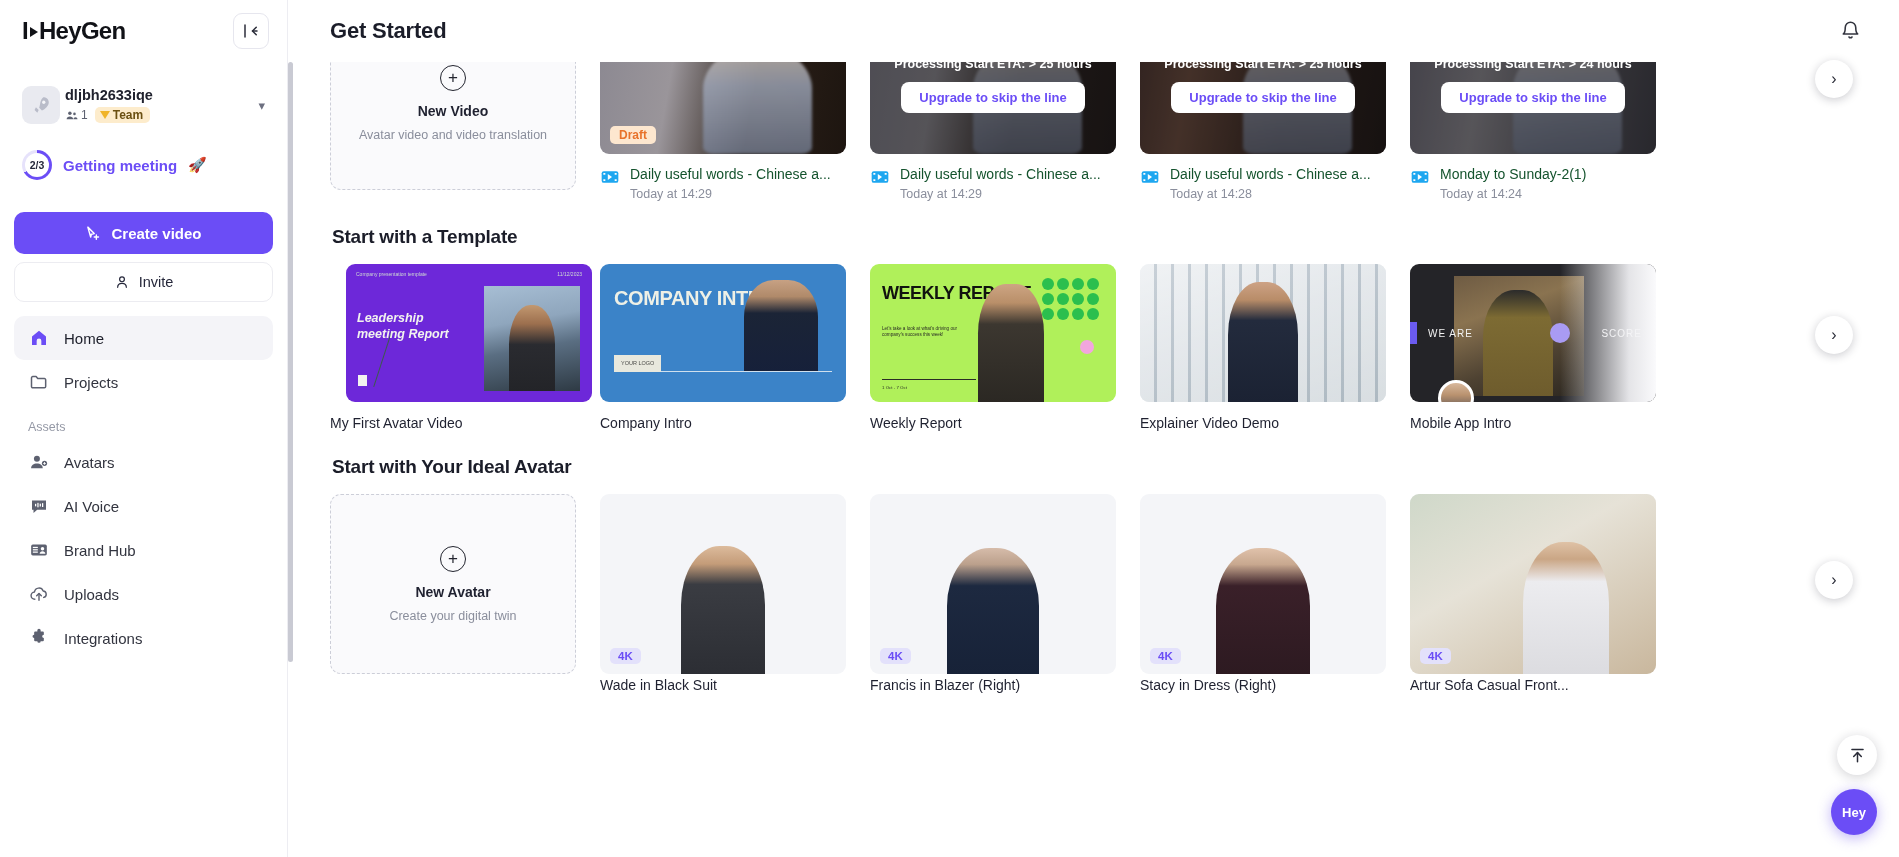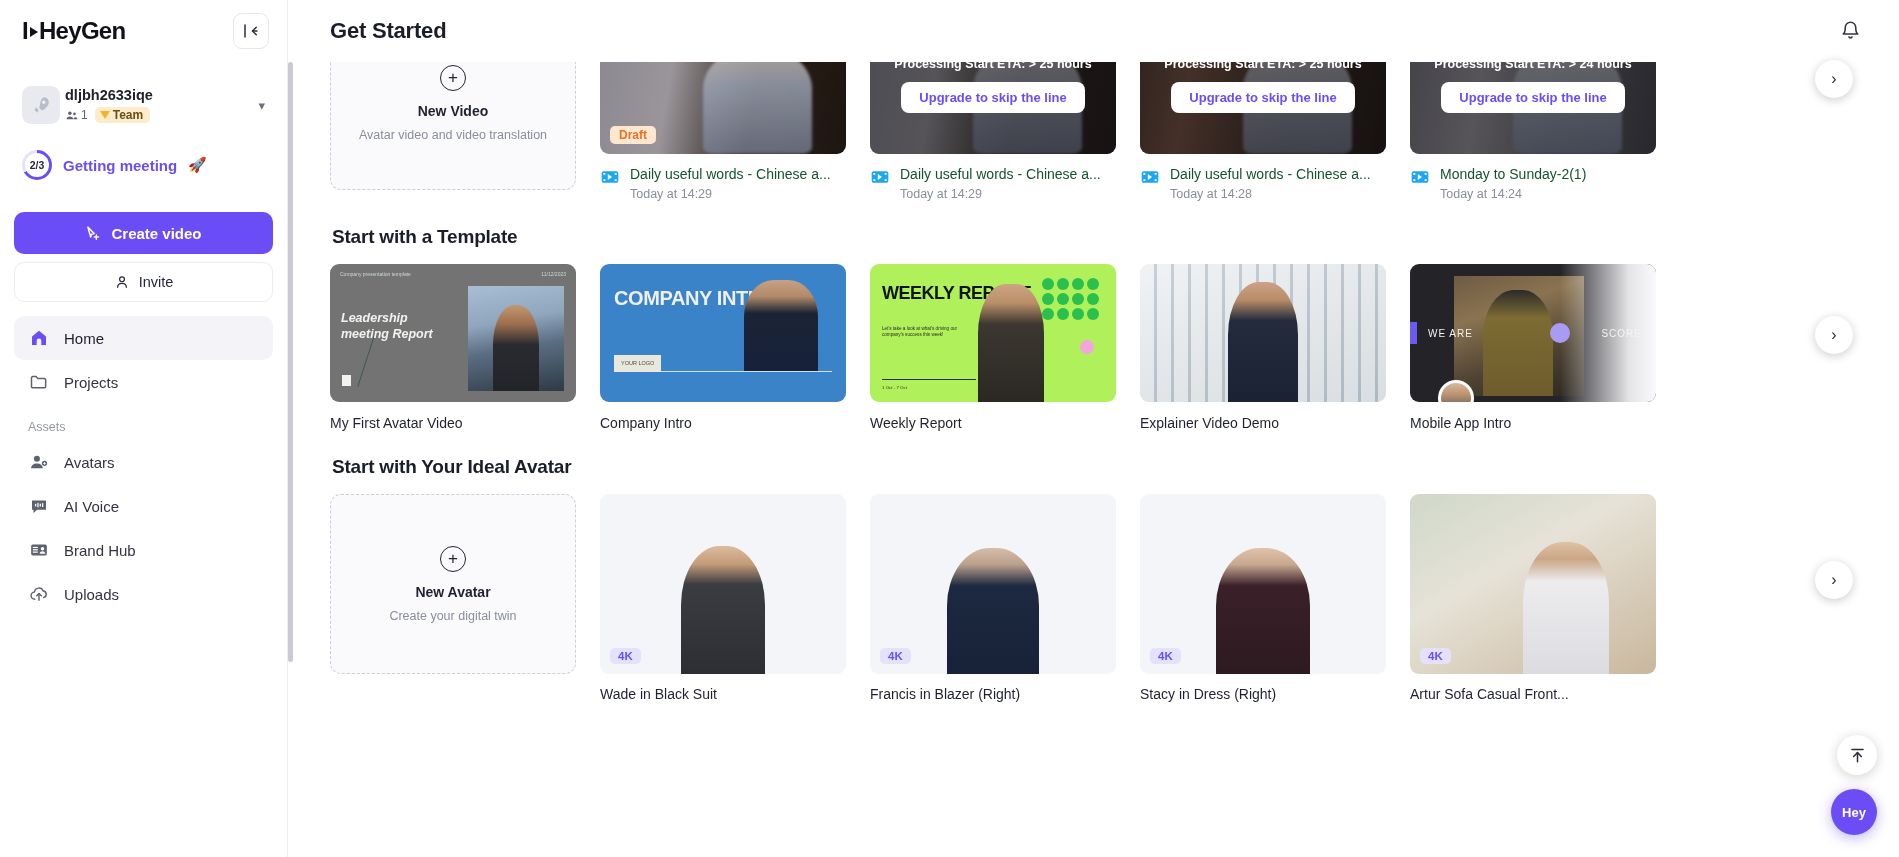--- a/index.html
+++ b/index.html
@@ -177,21 +177,21 @@
   }
   .card-sub { font-size: 12.5px; color: #8a8e9c; margin-top: 4px; }
 
   
   .tpl-thumb {
     width: 246px; height: 138px; border-radius: 9px; overflow: hidden;
     position: relative; cursor: pointer;
   }
   .tpl-label { font-size: 14px; color: #1f2130; margin-top: 13px; }
 
-  .t1 { background: #737373; }
+  .t1 { background: #6d28d9; margin-left: 16px; }
   .t1 .t1-head { position:absolute; top:7px; left:10px; font-size:5px; color:#cfd9d3; }
   .t1 .t1-date { position:absolute; top:7px; right:10px; font-size:5px; color:#cfd9d3; }
   .t1 .t1-title { position:absolute; top:46px; left:11px; width:110px; font-size:12.5px; font-style:italic; font-weight:700; color:#f2f3ef; line-height:16px; }
   .t1 .t1-photo { position:absolute; top:22px; right:12px; width:96px; height:105px;
       background: linear-gradient(170deg,#a7bed4 0%,#8fa6bd 34%,#5a6e82 58%,#2e3a44 100%); }
   .t1 .t1-photo:after { content:""; position:absolute; left:26%; top:18%; width:48%; height:82%;
       background: linear-gradient(180deg,#c29870 0%,#9c6f4e 22%,#2a2b30 46%,#232428 100%); border-radius:46% 46% 0 0; }
   .t1 .t1-sq { position:absolute; left:12px; bottom:16px; width:9px; height:11px; background:#f2f3ef; }
   .t1 .t1-line { position:absolute; left:34px; bottom:0; width:90px; height:58px; border-left:1px solid #3c5b4c; transform: rotate(18deg); }
 
@@ -231,21 +231,21 @@
   .t5 .t5-circ { position:absolute; right:86px; top:50%; transform:translateY(-50%); width:20px; height:20px; border-radius:50%; background:#a99bf3; }
   .t5 .t5-score { position:absolute; right:14px; top:50%; transform:translateY(-50%); font-size:10px; color:#f4f4f6; letter-spacing:1px; }
   .t5 .t5-av { position:absolute; left:28px; bottom:-14px; width:36px; height:36px; border-radius:50%; border:3px solid #fff;
       background: linear-gradient(180deg,#d8b89c 0%,#b9926f 40%,#4e4b50 100%); }
 
   
   .av-thumb {
     width: 246px; height: 180px; border-radius: 9px; overflow: hidden;
     position: relative; cursor: pointer; background: #f4f5f8;
   }
-  .av-name { font-size: 14px; color: #1f2130; margin-top: 12px; white-space: nowrap; overflow: hidden; text-overflow: ellipsis; }
+  .av-name { font-size: 14px; color: #1f2130; margin-top: 3px; white-space: nowrap; overflow: hidden; text-overflow: ellipsis; }
   .badge-4k {
     position: absolute; left: 10px; bottom: 10px; background: #e3e1fb;
     color: #6b4df6; font-size: 11.5px; font-weight: 700; padding: 2px 8px; border-radius: 5px;
   }
   .new-avatar-tile {
     width: 246px; height: 180px; border: 1px dashed #ccced8; border-radius: 11px;
     background: #fafafc; display: flex; flex-direction: column; align-items: center;
     justify-content: center; cursor: pointer;
   }
   .body-a { position:absolute; left:50%; transform:translateX(-50%); bottom:0; width:84px; height:128px;
@@ -421,20 +421,28 @@
         <span class="nav-ico">
           <svg width="20" height="20" viewBox="0 0 24 24" fill="none" stroke="currentColor" stroke-width="1.7" stroke-linecap="round" stroke-linejoin="round">
             <path d="M7 18.2a4.3 4.3 0 01-.4-8.6 5.4 5.4 0 0110.4-1.2 3.9 3.9 0 01.6 7.7"></path>
             <line x1="12" y1="19.4" x2="12" y2="11.6"></line>
               <polyline points="9.2,14.2 12,11.5 14.8,14.2"></polyline>
           </svg>
         </span>
         <span class="nav-label">Uploads</span>
       </div>
 
+      <div class="nav-item">
+        <span class="nav-ico">
+          <svg width="20" height="20" viewBox="0 0 24 24" fill="currentColor">
+            <path d="M10 2.8a2 2 0 014 0v1.4h2.6a1.2 1.2 0 011.2 1.2V8a2 2 0 000 4v2.6a1.2 1.2 0 01-1.2 1.2H14a2 2 0 01-4 0H7.4a1.2 1.2 0 01-1.2-1.2V12a2 2 0 010-4V5.4a1.2 1.2 0 011.2-1.2H10z"></path>
+          </svg>
+        </span>
+        <span class="nav-label">Integrations</span>
+      </div>
 
     </nav>
   </aside>
 
   <main class="main">
 
     <header class="header">
       <div class="page-title">Get Started</div>
       <div class="bell-btn">
         <svg width="21" height="21" viewBox="0 0 24 24" fill="none" stroke="currentColor" stroke-width="1.8" stroke-linecap="round" stroke-linejoin="round">

